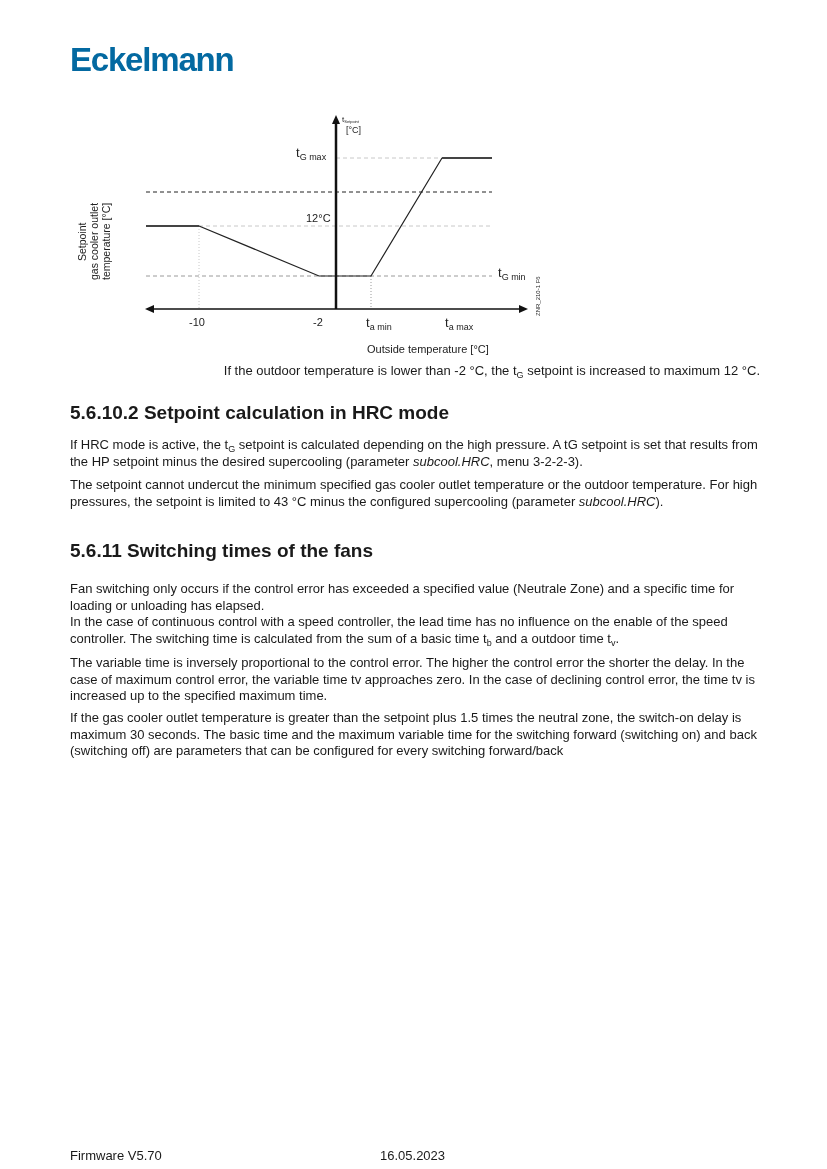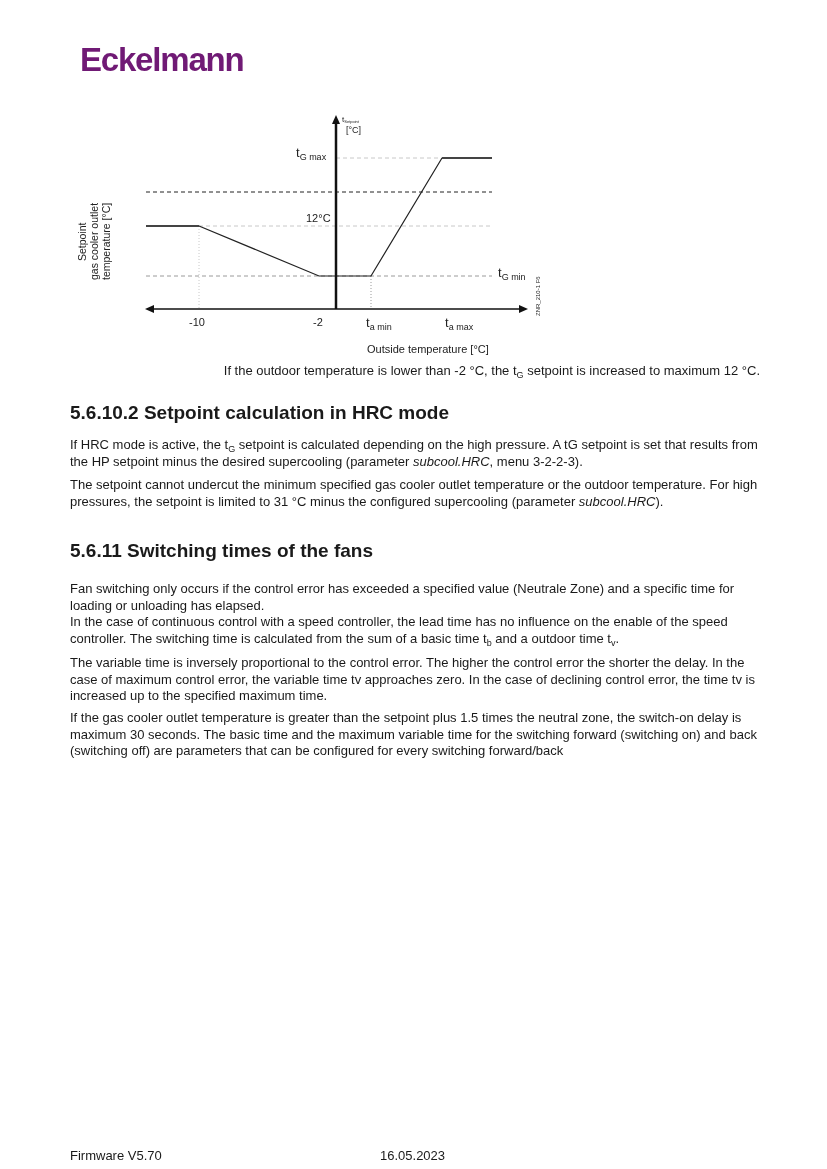--- a/index.html
+++ b/index.html
@@ -1,23 +1,23 @@
 <!DOCTYPE html>
 <html><head>
 <meta charset="utf-8">
 <style>
   html, body { margin: 0; padding: 0; background: #ffffff; }
   body {
     width: 827px; height: 1169px; position: relative; overflow: hidden;
     font-family: "Liberation Sans", sans-serif; color: #1a1a1a;
   }
   .logo {
-    position: absolute; left: 80px; top: 40px;
+    position: absolute; left: 70px; top: 40px;
     font-family: "Liberation Sans", sans-serif; font-weight: 700;
-    font-size: 33px; letter-spacing: -1.2px; color: #701a75; line-height: 40px;
+    font-size: 33px; letter-spacing: -1.2px; color: #0369a1; line-height: 40px;
   }
   .diagram { position: absolute; left: 0; top: 0; width: 827px; height: 360px; }
   .diagram svg { position: absolute; left: 0; top: 0; }
   .t { font-family: "Liberation Sans", sans-serif; fill: #222; }
   .p {
     position: absolute; left: 70px; width: 690px;
     font-size: 13px; line-height: 16.5px; margin: 0;
   }
   .h {
     position: absolute; left: 70px; font-size: 19px; font-weight: 700; margin: 0;
@@ -82,21 +82,21 @@
     </g>
   </svg>
 </div>
 
 <p class="p" style="top:363px;text-align:right;"><span>If the outdoor temperature is lower than -2 °C, the t</span><sub>G</sub><span> setpoint is increased to maximum 12 °C.</span></p>
 
 <h2 class="h" style="top:404px;">5.6.10.2  Setpoint calculation in HRC mode</h2>
 
 <p class="p" style="top:437px;"><span>If HRC mode is active, the t</span><sub>G</sub><span> setpoint is calculated depending on the high pressure. A tG setpoint is set that results from the HP setpoint minus the desired supercooling (parameter </span><i>subcool.HRC</i><span>, menu 3-2-2-3).</span></p>
 
-<p class="p" style="top:477px;"><span>The setpoint cannot undercut the minimum specified gas cooler outlet temperature or the outdoor temperature. For high pressures, the setpoint is limited to 31 °C minus the configured supercooling (parameter </span><i>subcool.HRC</i><span>).</span></p>
+<p class="p" style="top:477px;"><span>The setpoint cannot undercut the minimum specified gas cooler outlet temperature or the outdoor temperature. For high pressures, the setpoint is limited to 43 °C minus the configured supercooling (parameter </span><i>subcool.HRC</i><span>).</span></p>
 
 <h2 class="h" style="top:542px;">5.6.11  Switching times of the fans</h2>
 
 <p class="p" style="top:581px;">Fan switching only occurs if the control error has exceeded a specified value (Neutrale Zone) and a specific time for loading or unloading has elapsed.</p>
 
 <p class="p" style="top:614px;"><span>In the case of continuous control with a speed controller, the lead time has no influence on the enable of the speed controller. The switching time is calculated from the sum of a basic time t</span><sub>b</sub><span> and a outdoor time t</span><sub>v</sub><span>.</span></p>
 
 <p class="p" style="top:655px;">The variable time is inversely proportional to the control error. The higher the control error the shorter the delay. In the case of maximum control error, the variable time tv approaches zero. In the case of declining control error, the time tv is increased up to the specified maximum time.</p>
 
 <p class="p" style="top:710px;">If the gas cooler outlet temperature is greater than the setpoint plus 1.5 times the neutral zone, the switch-on delay is maximum 30 seconds. The basic time and the maximum variable time for the switching forward (switching on) and back (switching off) are parameters that can be configured for every switching forward/back</p>

